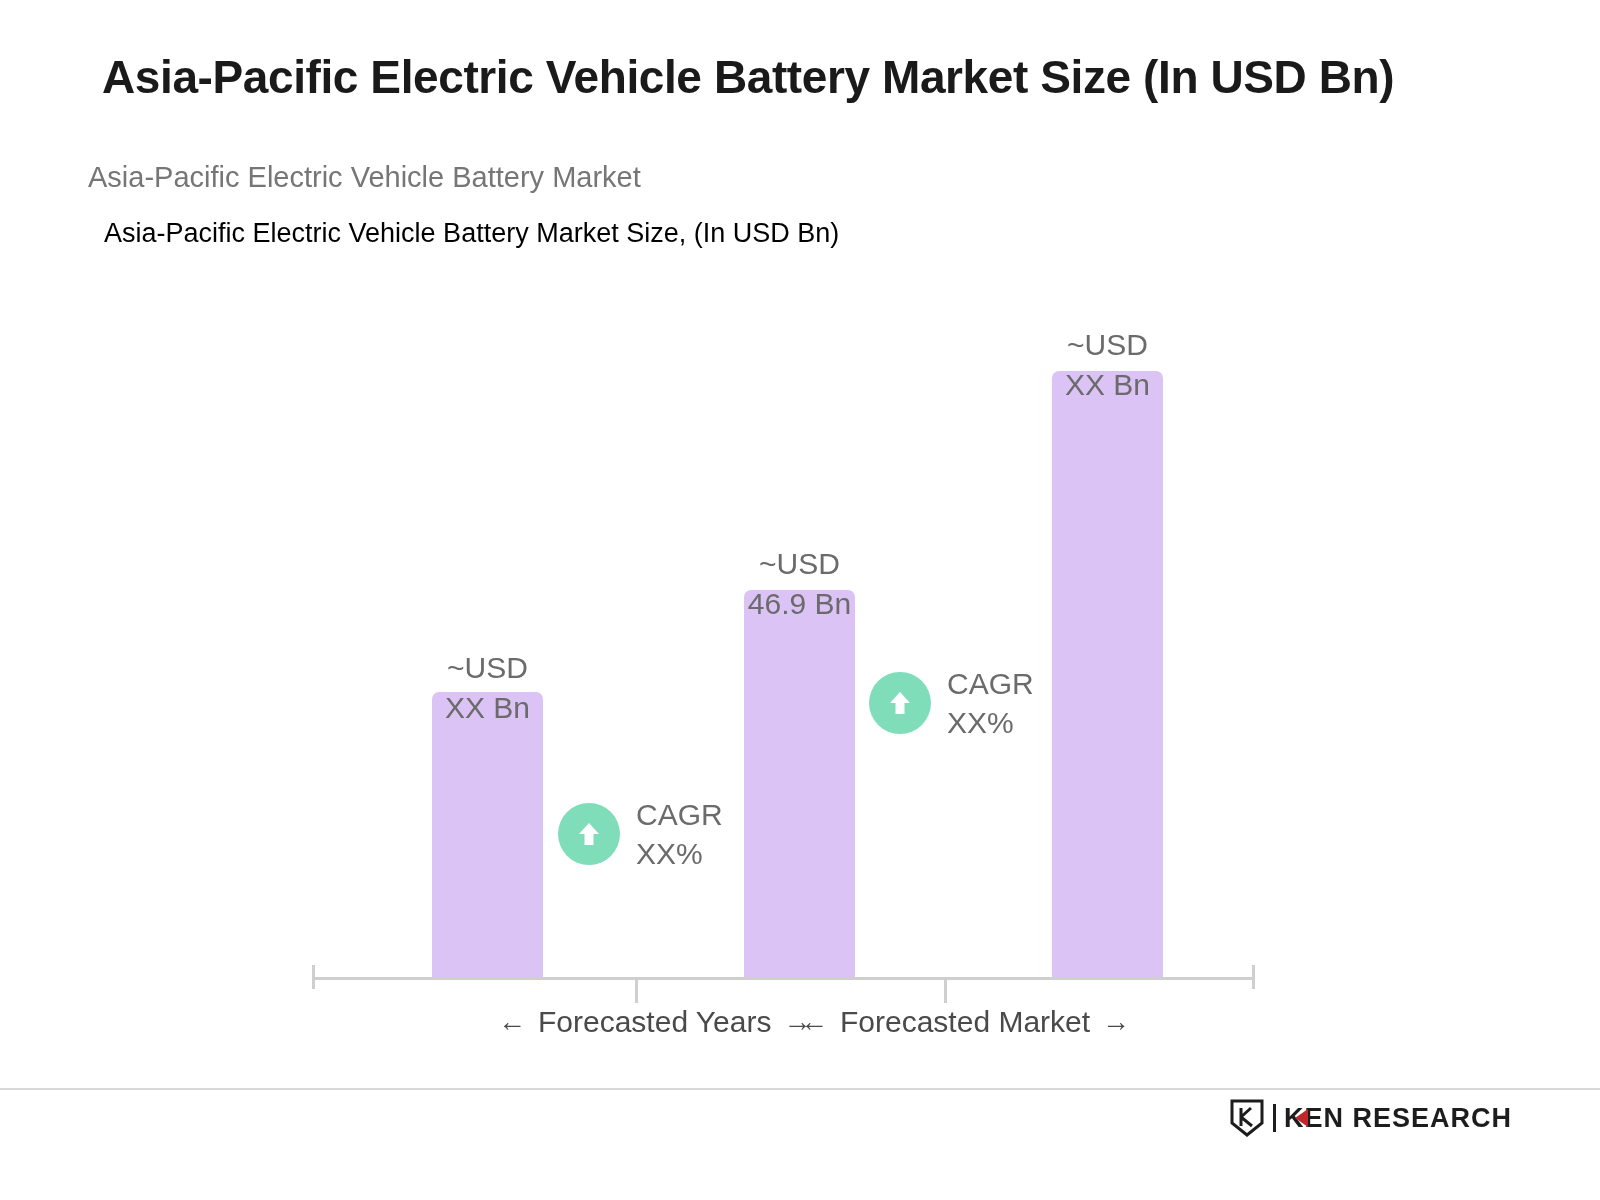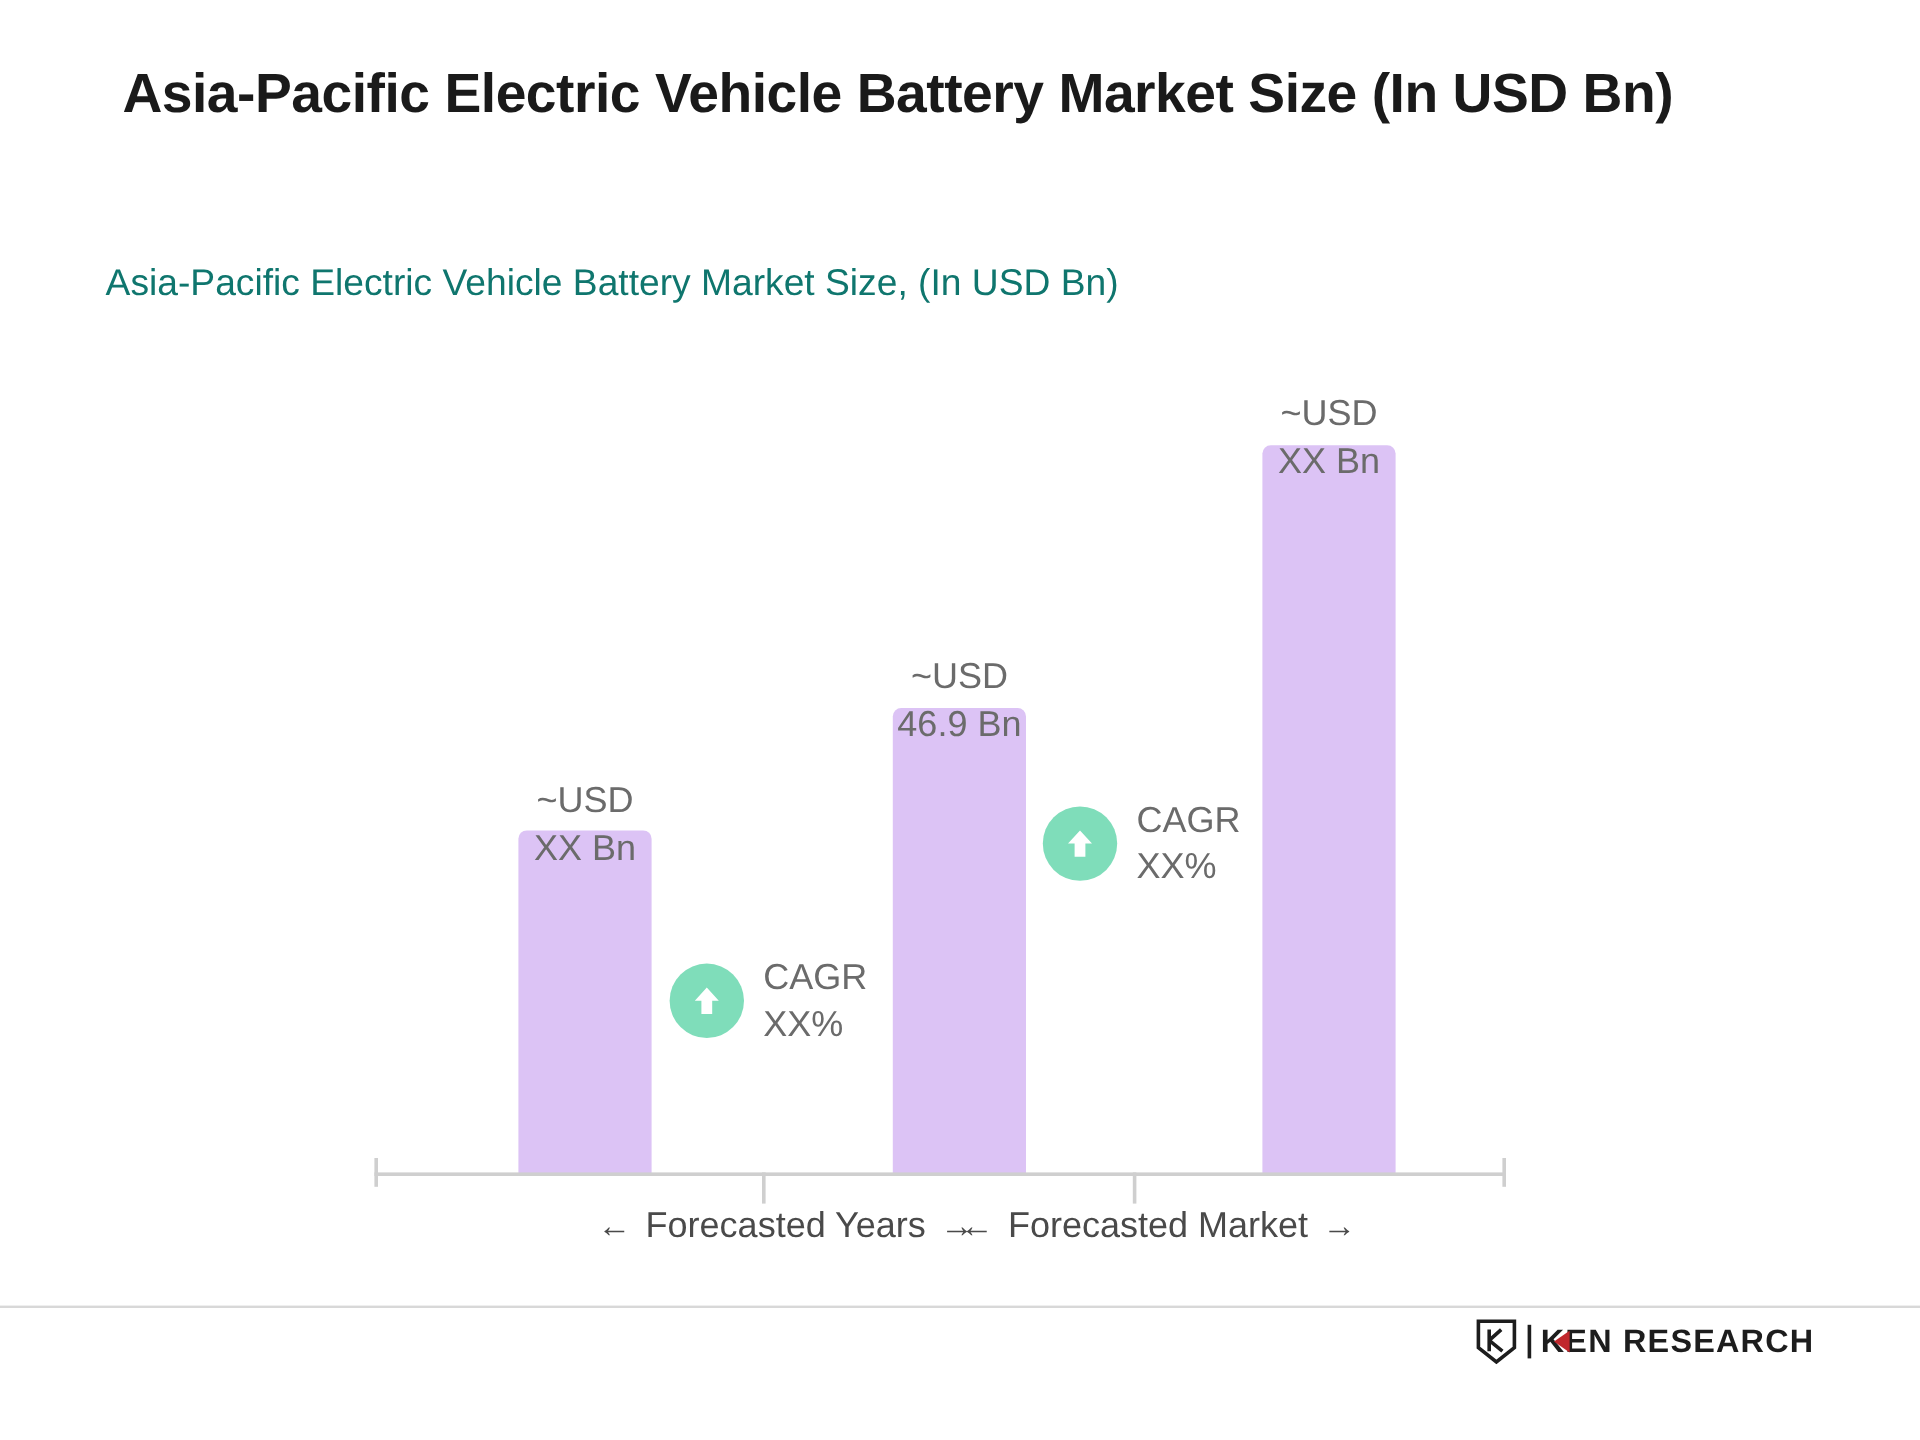--- a/index.html
+++ b/index.html
@@ -42,24 +42,24 @@
     position: absolute;
     left: 88px;
     top: 160px;
     font-size: 29px;
     color: #767676;
     line-height: 1.2;
     white-space: nowrap;
   }
   .subtitle-2 {
     position: absolute;
-    left: 88px;
+    left: 104px;
     top: 217px;
-    font-size: 31px;
-    color: #0f766e;
+    font-size: 27px;
+    color: #000000;
     line-height: 1.2;
     white-space: nowrap;
   }
 
   
   .plot {
     position: absolute;
     left: 0;
     top: 0;
     width: 1600px;
@@ -199,20 +199,21 @@
     border-right: 13px solid #c0272d;
   }
 </style>
 </head>
 <body>
 
 <div class="slide">
 
   <div class="title">Asia-Pacific Electric Vehicle Battery Market Size (In USD Bn)</div>
 
+  <div class="subtitle-1">Asia-Pacific Electric Vehicle Battery Market</div>
 
   <div class="subtitle-2">Asia-Pacific Electric Vehicle Battery Market Size, (In USD Bn)</div>
 
   <div class="plot">
 
     <div class="bar" style="left:432px; top:692px; width:111px; height:286px;"></div>
     <div class="bar-label" style="left:377px; top:608px; width:221px;"><span>~USD</span><br><span>XX Bn</span></div>
 
     <div class="bar" style="left:744px; top:590px; width:111px; height:388px;"></div>
     <div class="bar-label" style="left:689px; top:504px; width:221px;"><span>~USD</span><br><span>46.9 Bn</span></div>

